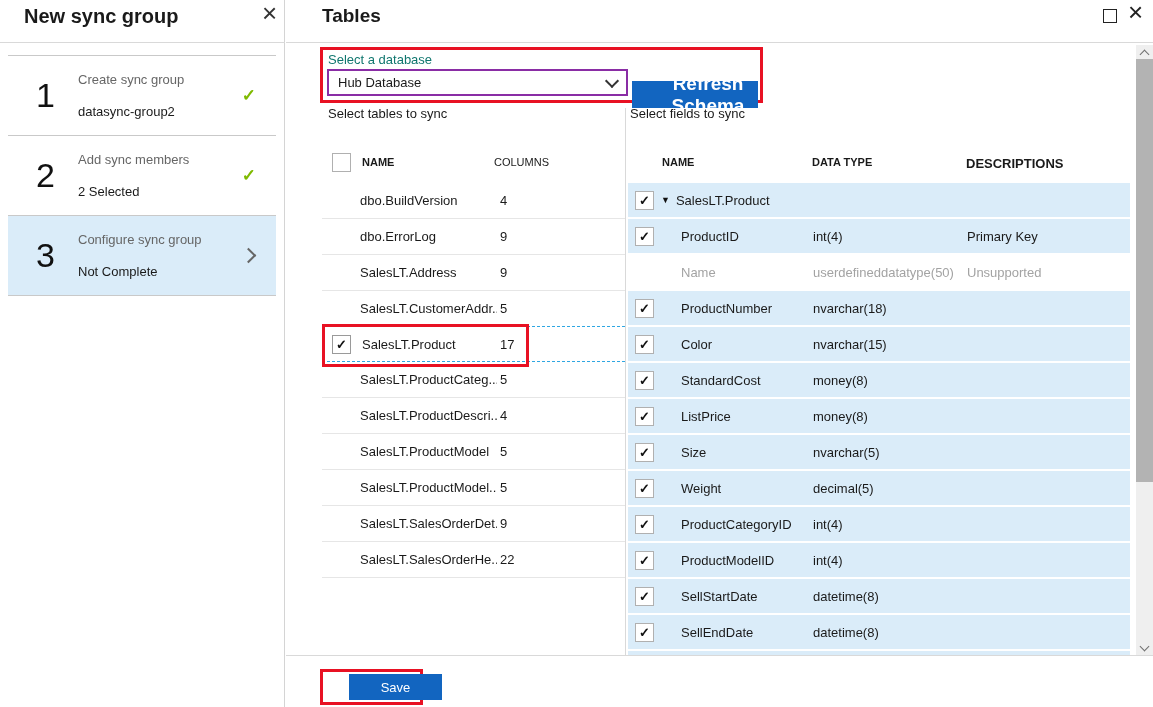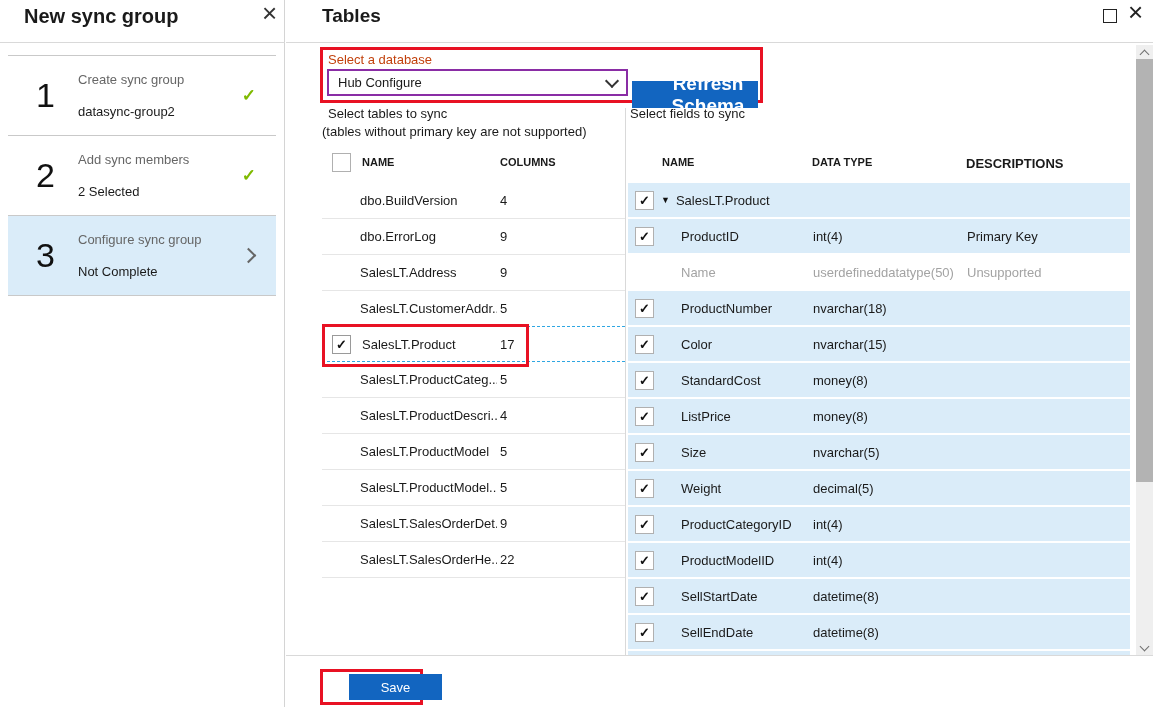--- a/index.html
+++ b/index.html
@@ -23,36 +23,36 @@
     transform:rotate(45deg);margin-right:22px;}
   
   .right-panel{position:absolute;left:286px;top:0;width:867px;height:707px;background:#fff;}
   .rp-title{position:absolute;left:36px;top:5px;font-size:19px;font-weight:600;margin:0;}
   .win-restore{position:absolute;left:817px;top:9px;width:12px;height:12px;border:1px solid #222;cursor:pointer;}
   .win-close{position:absolute;left:842px;top:-3px;font-size:26px;font-weight:300;color:#222;cursor:pointer;}
   .rp-divider{position:absolute;left:0;top:42px;width:867px;height:1px;background:#d9d9d9;}
   
   .db-box{position:absolute;left:34px;top:47px;width:443px;height:56px;
     border:3px solid var(--annotation-red);box-sizing:border-box;}
-  .db-label{position:absolute;left:5px;top:2px;color:#c2410c;}
+  .db-label{position:absolute;left:5px;top:2px;color:#0f766e;}
   .dropdown{position:absolute;left:4px;top:19px;width:301px;height:27px;background:#fff;
     border:2px solid var(--dropdown-purple);box-sizing:border-box;display:flex;align-items:center;
     justify-content:space-between;padding:0 9px;cursor:pointer;}
   .dd-chev{width:8px;height:8px;border-right:2px solid #333;border-bottom:2px solid #333;
     transform:rotate(45deg);margin-top:-4px;}
   .refresh-btn{position:absolute;left:309px;top:31px;width:126px;height:27px;background:var(--accent-blue);
     color:#fff;font-weight:bold;font-size:19px;border:none;display:flex;align-items:center;
     justify-content:center;cursor:pointer;font-family:"Liberation Sans",sans-serif;padding-left:32px;}
   
   .t-heading{position:absolute;left:42px;top:106px;}
   .t-subheading{position:absolute;left:36px;top:124px;}
   .t-header{position:absolute;left:36px;top:150px;width:303px;height:33px;}
   .hdr-cb{position:absolute;left:10px;top:3px;width:17px;height:17px;border:1px solid #b0b0b0;background:#fff;cursor:pointer;}
   .hdr-name{position:absolute;left:40px;top:6px;font-size:11px;font-weight:bold;}
-  .hdr-cols{position:absolute;left:178px;top:6px;font-size:11px;font-weight:bold;text-align:center;}
+  .hdr-cols{position:absolute;left:172px;top:6px;font-size:11px;font-weight:normal;text-align:center;}
   .t-divider{position:absolute;left:36px;top:183px;width:303px;height:1px;background:#c6c6c6;}
   .tables-body{position:absolute;left:36px;top:183px;width:303px;}
   .trow{position:relative;height:36px;display:flex;align-items:center;border-bottom:1px solid #e6e6e6;
     box-sizing:border-box;cursor:pointer;background:#fff;}
   .trow.sel{border-top:1px dashed var(--selection-dashed-blue);
     border-bottom:1px dashed var(--selection-dashed-blue);margin-top:-1px;}
   .cbcell{width:17px;height:17px;margin-left:10px;display:flex;align-items:center;justify-content:center;}
   .cbcell.boxed{border:1px solid #9a9a9a;background:#fff;}
   .cbmark{font-size:13px;font-weight:bold;color:#111;line-height:1;}
   .tname{margin-left:11px;width:137px;white-space:nowrap;overflow:hidden;}
@@ -136,28 +136,27 @@
 
 <main class="right-panel">
   <h1 class="rp-title">Tables</h1>
   <span class="win-restore"></span>
   <span class="win-close">×</span>
   <div class="rp-divider"></div>
 
   <div class="db-box">
     <span class="db-label">Select a database</span>
     <div class="dropdown">
-      <span>Hub Configure</span>
+      <span>Hub Database</span>
       <span class="dd-chev"></span>
     </div>
     <button class="refresh-btn">Refresh Schema</button>
   </div>
 
   <div class="t-heading">Select tables to sync</div>
-  <div class="t-subheading">(tables without primary key are not supported)</div>
   <div class="t-header">
     <span class="hdr-cb"></span>
     <span class="hdr-name">NAME</span>
     <span class="hdr-cols">COLUMNS</span>
   </div>
   <div class="t-divider"></div>
   <div class="tables-body">
       <div class="trow">
         <span class="cbcell"></span>
         <span class="tname">dbo.BuildVersion</span>

